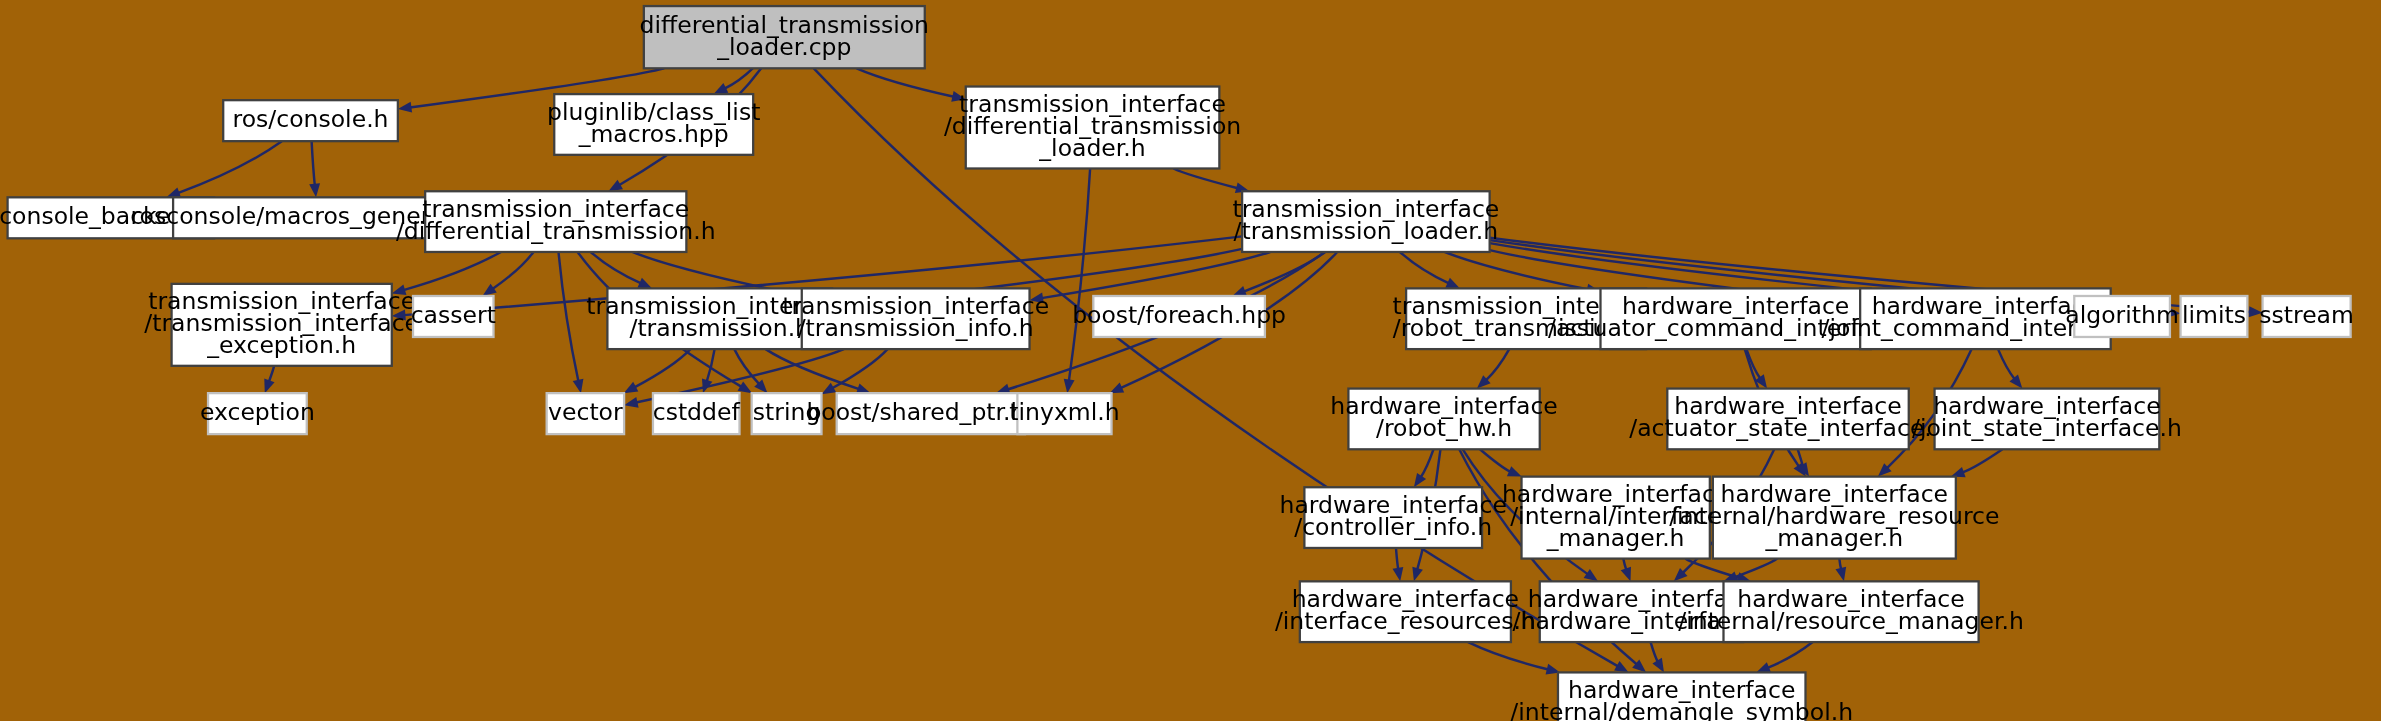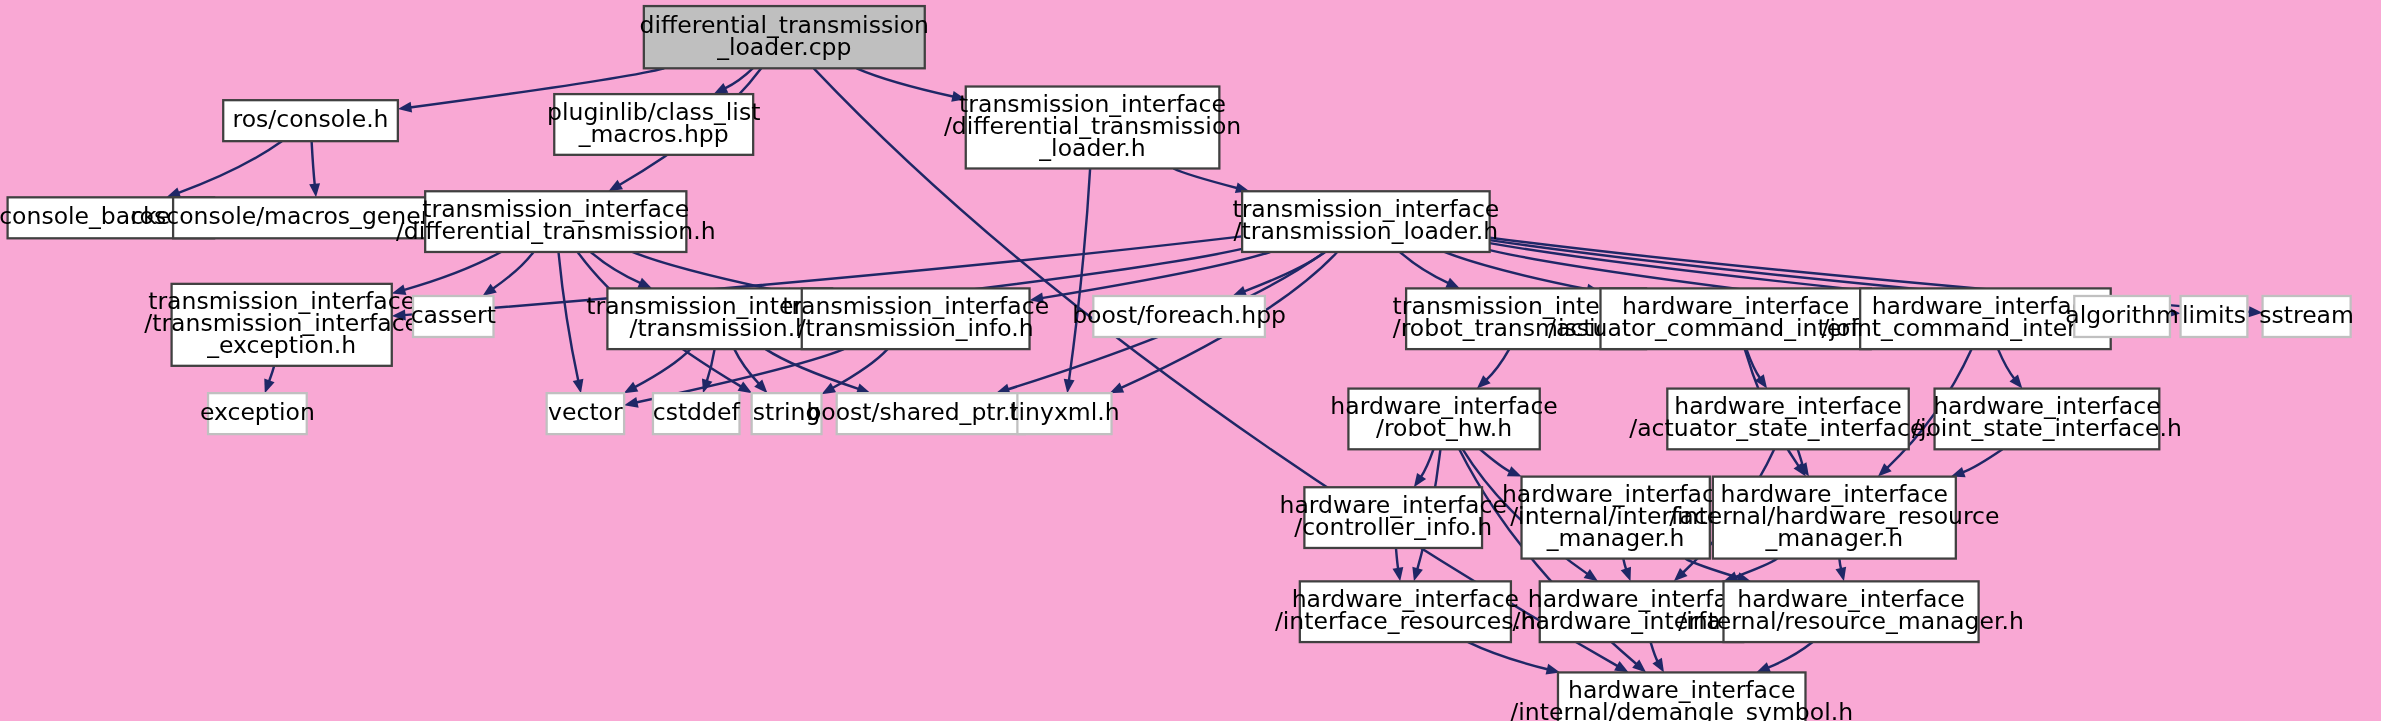--- a/index.html
+++ b/index.html
@@ -1,17 +1,17 @@
 <!DOCTYPE html>
 <html><head>
 <meta charset="utf-8">
 <style>
   html,body{margin:0;padding:0;background:#ffffff;}
   body{font-family:"DejaVu Sans","Liberation Sans",sans-serif;}
-  #graph-root{position:relative;width:2381px;height:721px;overflow:hidden;background:#f9a8d4;}
+  #graph-root{position:relative;width:2381px;height:721px;overflow:hidden;background:#a16207;}
   svg#graph-svg{position:absolute;left:0;top:0;width:2381px;height:721px;}
   .node-rect{stroke-width:1.5;}
   .node-label{font-family:"DejaVu Sans","Liberation Sans",sans-serif;font-size:15.5px;fill:#000;text-anchor:middle;dominant-baseline:middle;}
   .edge{fill:none;stroke:#1f2766;stroke-width:1.6;}
   .arrow{fill:#1f2766;stroke:none;}
 </style>
 </head>
 <body>
 
 <div id="graph-root">

